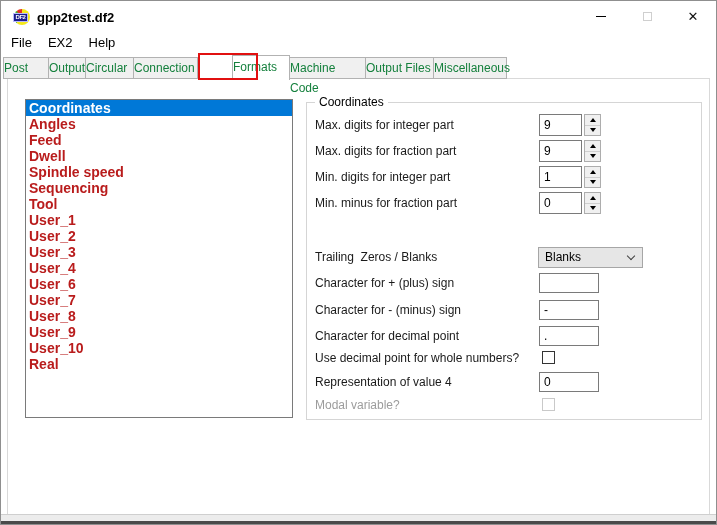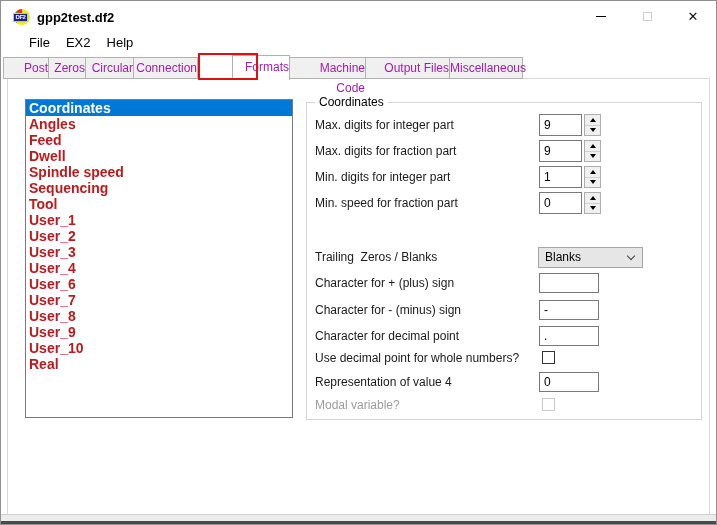--- a/index.html
+++ b/index.html
@@ -19,28 +19,28 @@
               line-height:7px; text-align:center; letter-spacing:-0.5px; }
   .title-text { position:absolute; left:36px; top:9px; font-size:13px; color:#000;font-weight:bold; }
   .win-controls { position:absolute; right:0; top:0; display:flex; }
   .win-btn { width:46px; height:30px; display:flex; align-items:center; justify-content:center; }
   .glyph-min { width:10px; border-top:1px solid #000; }
   .glyph-max { width:9px; height:9px; border:1px solid #cfcfcf; }
   .glyph-close { font-size:13px; color:#111; line-height:13px; font-family:"DejaVu Sans",sans-serif; }
 
   
   .menubar { position:absolute; left:0; top:32px; width:100%; height:20px; display:flex;
-             padding-left:20px; background:#fff;text-align:right; }
+             padding-left:2px; background:#fff;text-align:right; }
   .menu-item { padding:2px 8px; font-size:13px; color:#000; }
 
   
   .tabstrip { position:absolute; left:2px; top:53px; height:25px; display:flex;
               align-items:flex-end; z-index:3; }
   .tab { height:22px; background:#f0f0f0; border:1px solid #b2b2b2; margin-left:-1px;
-         text-align:right; font-size:12px; line-height:20px; color:#a21caf; }
+         text-align:left; font-size:12px; line-height:20px; color:#15803d; }
   .tab:first-child { margin-left:0; }
   .tab.active { height:25px; background:#fff; border-bottom:none; margin-bottom:-1px;
                 line-height:23px; z-index:4; position:relative;margin-left:34px; }
   .red-box { position:absolute; left:197px; top:52px; width:60px; height:27px;
              border:2px solid #e11010; z-index:6; pointer-events:none; }
 
   
   .page { position:absolute; left:6px; top:77px; width:703px; height:437px;
           border:1px solid #d9d9d9; background:#fff; z-index:1; }
 
@@ -116,26 +116,26 @@
   </div>
 
   <div class="menubar">
     <span class="menu-item">File</span>
     <span class="menu-item">EX2</span>
     <span class="menu-item">Help</span>
   </div>
 
   <div class="tabstrip">
     <div class="tab" style="width:46px">Post</div>
-    <div class="tab" style="width:38px">Zeros</div>
+    <div class="tab" style="width:38px">Output</div>
     <div class="tab" style="width:49px">Circular</div>
     <div class="tab" style="width:65px">Connection</div>
     <div class="tab active" style="width:58px">Formats</div>
     <div class="tab" style="width:77px">Machine Code</div>
-    <div class="tab" style="width:85px">Output Files</div>
+    <div class="tab" style="width:69px">Output Files</div>
     <div class="tab" style="width:74px">Miscellaneous</div>
   </div>
   <div class="red-box"></div>
 
   <div class="page"></div>
 
   <div class="listbox">
     <div class="list-item selected">Coordinates</div>
     <div class="list-item">Angles</div>
     <div class="list-item">Feed</div>
@@ -191,21 +191,21 @@
         <span class="ud-btn">
             <i class="tri-up"></i>
           </span>
         <span class="ud-btn">
             <i class="tri-down"></i>
           </span>
       </span>
     </div>
 
     <div class="f-row" style="top:89px">
-      <span class="f-label lh22">Min. speed for fraction part</span>
+      <span class="f-label lh22">Min. minus for fraction part</span>
       <input class="txt spin-txt" value="0" style="">
       <span class="updown">
         <span class="ud-btn">
             <i class="tri-up"></i>
           </span>
         <span class="ud-btn">
             <i class="tri-down"></i>
           </span>
       </span>
     </div>

